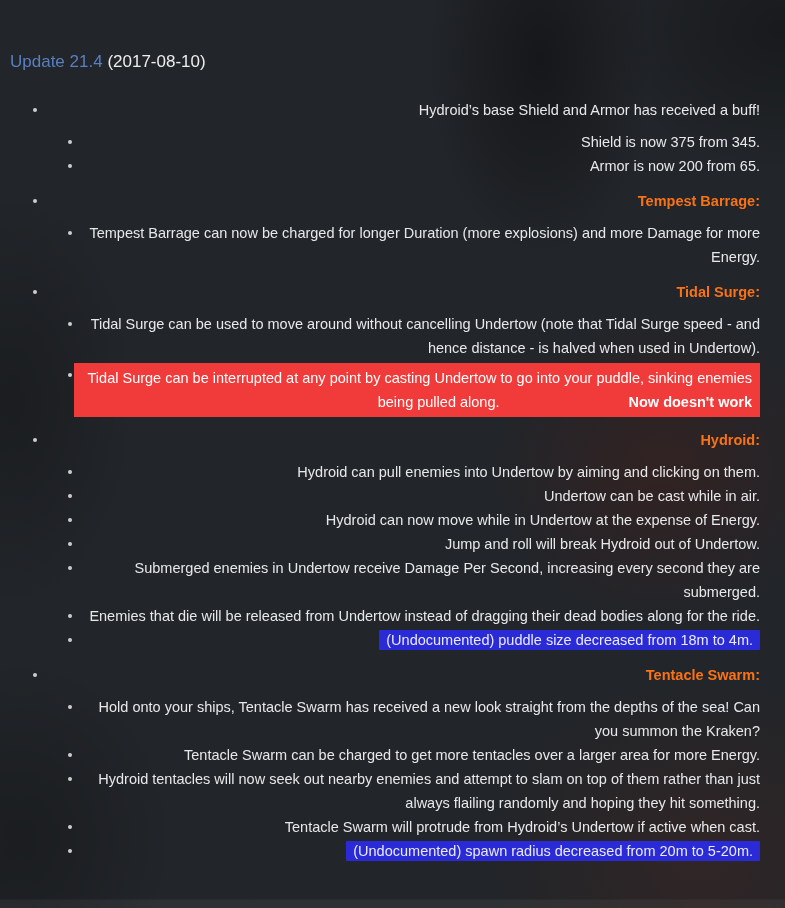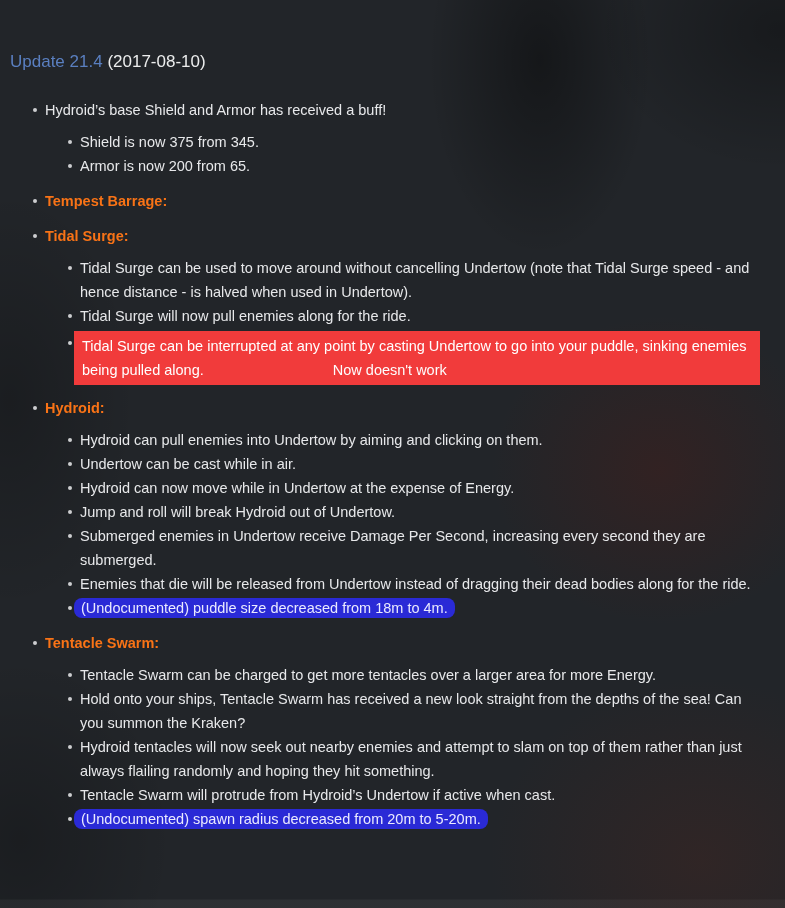--- a/index.html
+++ b/index.html
@@ -19,46 +19,46 @@
     color:#e7e8ea;
     -webkit-font-smoothing:antialiased;
   }
   .page { padding:13px 25px 0 10px; }
 
   .header { font-size:17px; line-height:20px; margin-bottom:26px;margin-top:39px; }
   .update-link { color:var(--link,#5a7fc0); text-decoration:none; cursor:pointer; }
   .update-date { color:#eceded; }
 
   ul { list-style:none; margin:0; padding:0 0 0 35px; }
-  li { position:relative; }
+  li { position:relative;text-align:right; }
   li::before {
     content:""; position:absolute; left:-12px; top:10px;
     width:4px; height:4px; border-radius:50%; background:#cdced0;
   }
   ul.l1 > li { margin-top:11px; }
   ul.l1 > li:first-child { margin-top:0; }
   ul.l2 { margin-top:8px; }
 
   .sec-head { font-weight:bold; color:#f97316; }
 
   .hl-red {
     display:block;
     background:var(--highlight-red,#f13b3b);
     color:#ffffff;
     padding:3px 8px;
     margin:3px 0 3px -6px;
   }
-  .hl-red .note { font-weight:normal; margin-left:125px; color:#fdfdfd; }
+  .hl-red .note { font-weight:bold; margin-left:125px; color:#fdfdfd; }
 
   .hl-blue {
     background:var(--highlight-blue,#2a2ad6);
     color:#eaeaff;
     padding:2px 7px;
     margin-left:-6px;
-    border-radius:8px;
+    border-radius:1px;
     -webkit-box-decoration-break:clone;
     box-decoration-break:clone;
   }
 </style>
 </head>
 <body>
 
 <div class="page">
 
   <div class="header">
@@ -72,28 +72,28 @@
       <span>Hydroid’s base Shield and Armor has received a buff!</span>
       <ul class="l2">
         <li><span>Shield is now 375 from 345.</span></li>
         <li><span>Armor is now 200 from 65.</span></li>
       </ul>
     </li>
 
     <li>
       <span class="sec-head">Tempest Barrage:</span>
       <ul class="l2">
+        <li><span>Tempest Barrage can now be charged for longer Duration (more explosions) and more Damage for more Energy.</span></li>
       </ul>
     </li>
 
     <li>
       <span class="sec-head">Tidal Surge:</span>
       <ul class="l2">
         <li><span>Tidal Surge can be used to move around without cancelling Undertow (note that Tidal Surge speed - and hence distance - is halved when used in Undertow).</span></li>
-        <li><span>Tidal Surge will now pull enemies along for the ride.</span></li>
         <li>
           <div class="hl-red">
             <span>Tidal Surge can be interrupted at any point by casting Undertow to go into your puddle, sinking enemies being pulled along.</span>
             <span class="note">Now doesn't work</span>
           </div>
         </li>
       </ul>
     </li>
 
     <li>
@@ -107,22 +107,22 @@
         <li><span>Enemies that die will be released from Undertow instead of dragging their dead bodies along for the ride.</span></li>
         <li>
           <span class="hl-blue">(Undocumented) puddle size decreased from 18m to 4m.</span>
         </li>
       </ul>
     </li>
 
     <li>
       <span class="sec-head">Tentacle Swarm:</span>
       <ul class="l2">
+        <li><span>Hold onto your ships, Tentacle Swarm has received a new look straight from the depths of the sea! Can you summon the Kraken?</span></li>
         <li><span>Tentacle Swarm can be charged to get more tentacles over a larger area for more Energy.</span></li>
-        <li><span>Hold onto your ships, Tentacle Swarm has received a new look straight from the depths of the sea! Can you summon the Kraken?</span></li>
         <li><span>Hydroid tentacles will now seek out nearby enemies and attempt to slam on top of them rather than just always flailing randomly and hoping they hit something.</span></li>
         <li><span>Tentacle Swarm will protrude from Hydroid’s Undertow if active when cast.</span></li>
         <li>
           <span class="hl-blue">(Undocumented) spawn radius decreased from 20m to 5-20m.</span>
         </li>
       </ul>
     </li>
 
   </ul>
 </div>

